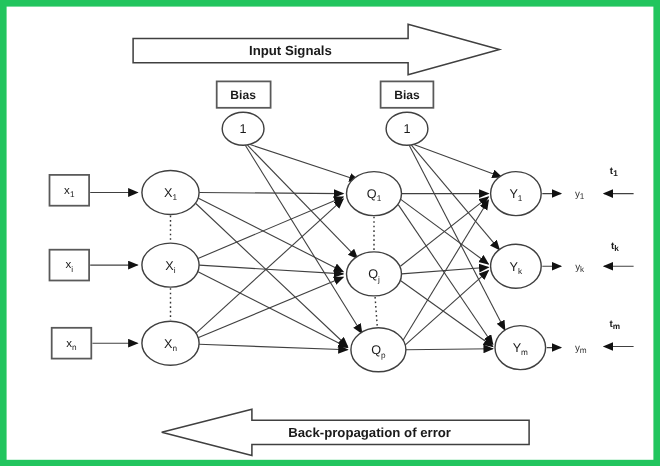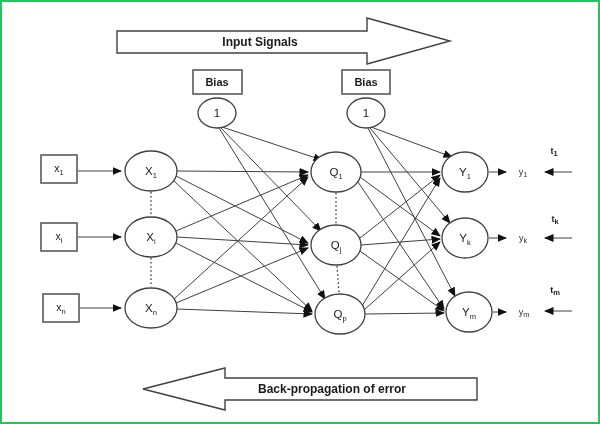--- a/index.html
+++ b/index.html
@@ -1,19 +1,19 @@
 <!DOCTYPE html>
 <html><head>
 <meta charset="utf-8">
 <style>
   html,body { margin:0; padding:0; background:#e8e8e8; }
   #stage {
     position:relative; width:600px; height:424px;
     background:#ffffff; box-sizing:border-box;
-    border:2px solid #22c55e; overflow:hidden;
+    border:6px solid #22c55e; overflow:hidden;
     font-family:"Liberation Sans", sans-serif;
   }
   svg { position:absolute; top:-2px; left:-2px; }
   .lbl  { font-family:"Liberation Sans", sans-serif; fill:#1a1a1a; }
   .node-lbl  { font-size:11.5px; }
   .box-lbl   { font-size:10.5px; }
   .sub       { font-size:7.5px; }
   .arrow-lbl { font-size:12px; font-weight:bold; }
   .bias-lbl  { font-size:11px; font-weight:bold; }
   .t-lbl     { font-size:9px; font-weight:bold; }

